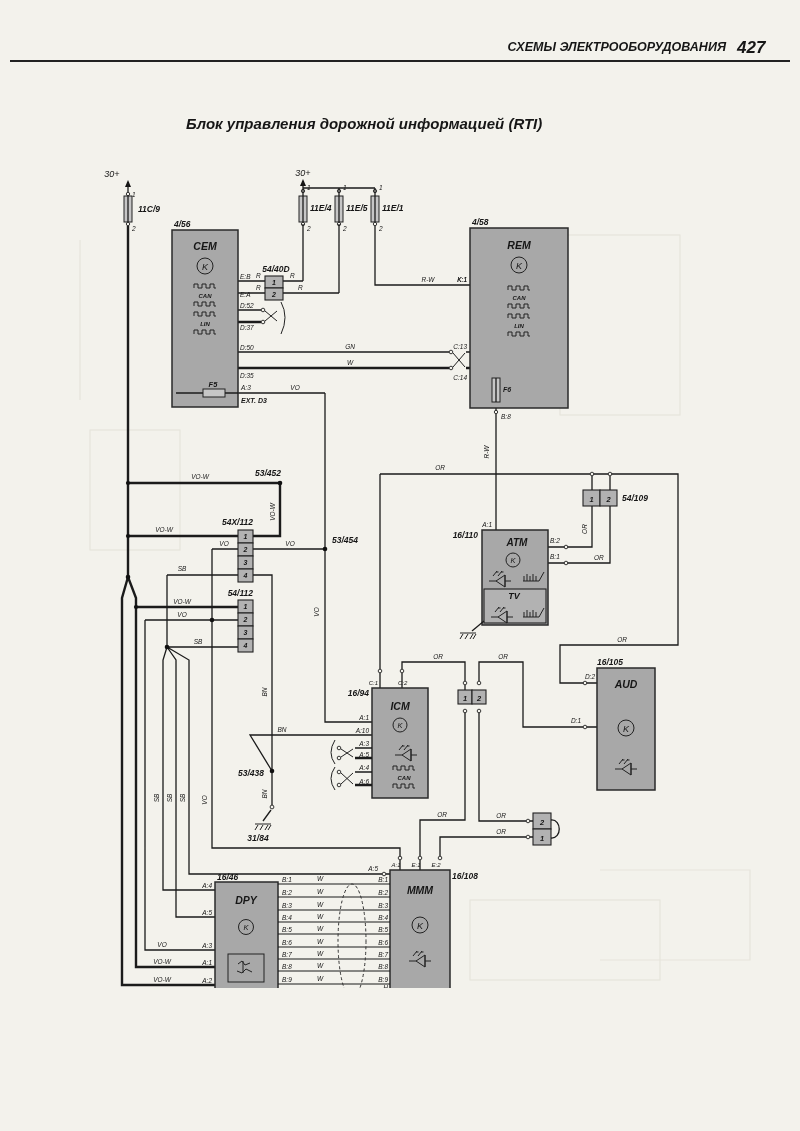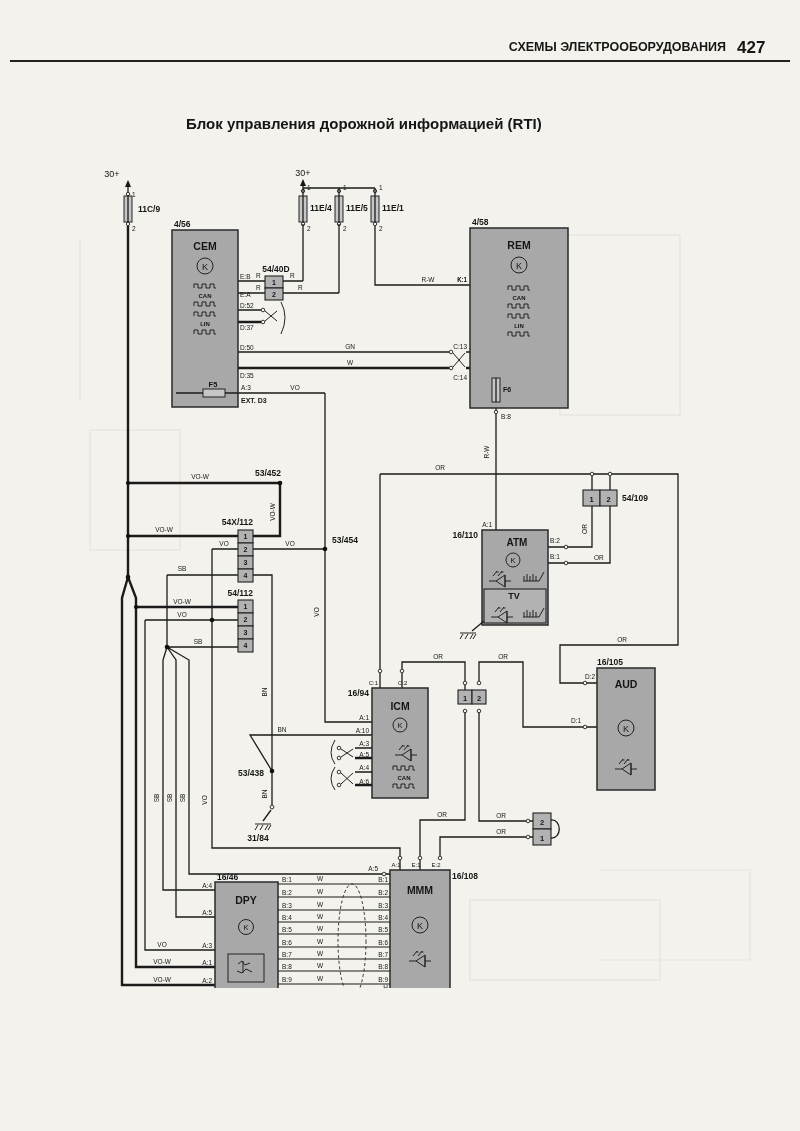--- a/index.html
+++ b/index.html
@@ -1,17 +1,17 @@
 <!DOCTYPE html>
 <html><head>
 <meta charset="utf-8">
 <style>
   html,body{margin:0;padding:0;}
   body{width:800px;height:1131px;background:#f3f2ec;font-family:"Liberation Sans",sans-serif;}
-  #page{position:relative;width:800px;height:988px;overflow:hidden;}
+  #page{position:relative;width:800px;height:988px;overflow:hidden;font-style:italic;}
   svg{position:absolute;left:0;top:0;}
   text{font-family:"Liberation Sans",sans-serif;fill:#161616;}
   .b{font-weight:bold}
   .s6{font-size:6px}.s65{font-size:6.5px}.s7{font-size:7px}.s75{font-size:7.5px}
   .s85{font-size:8.5px}.s9{font-size:9px}.s10{font-size:10px}.s105{font-size:10.5px}
   .s125{font-size:12.5px}.s15{font-size:15px}.s17{font-size:17px}
   .mid{text-anchor:middle}.end{text-anchor:end}
   .w{stroke:#1b1b1b;stroke-width:1.3;fill:none}
   .wt{stroke-width:2.4}
   .w12{stroke-width:1.05}

